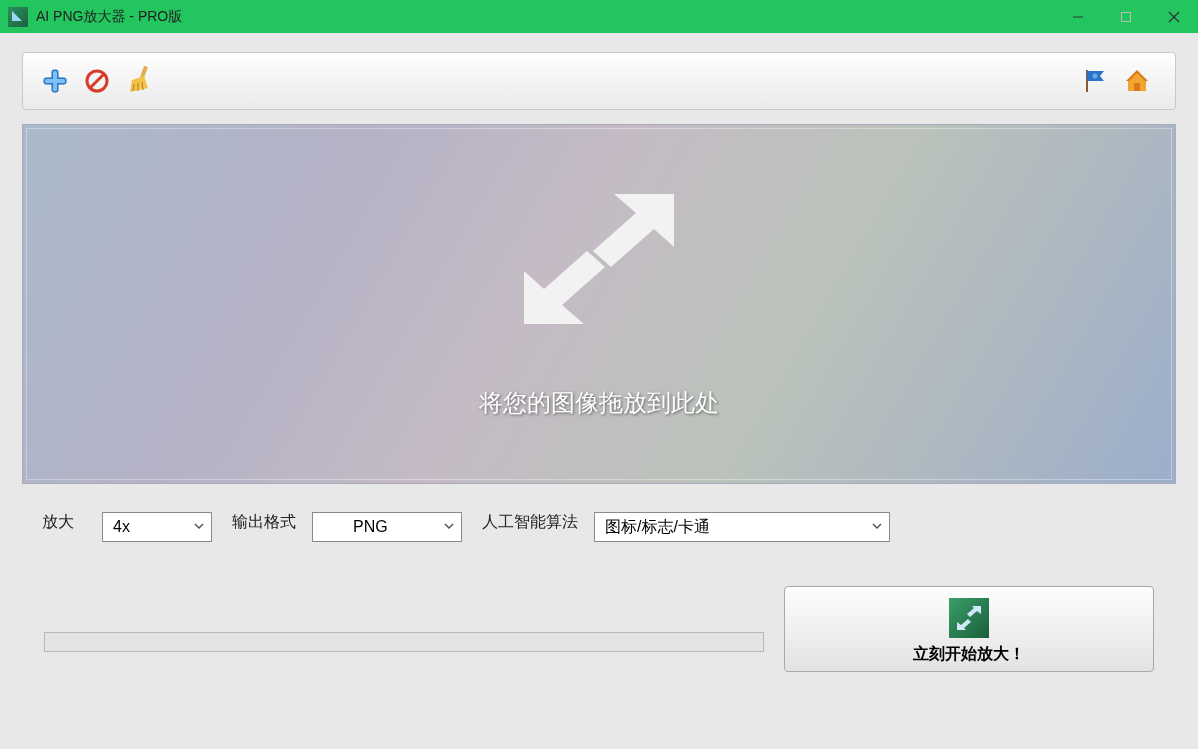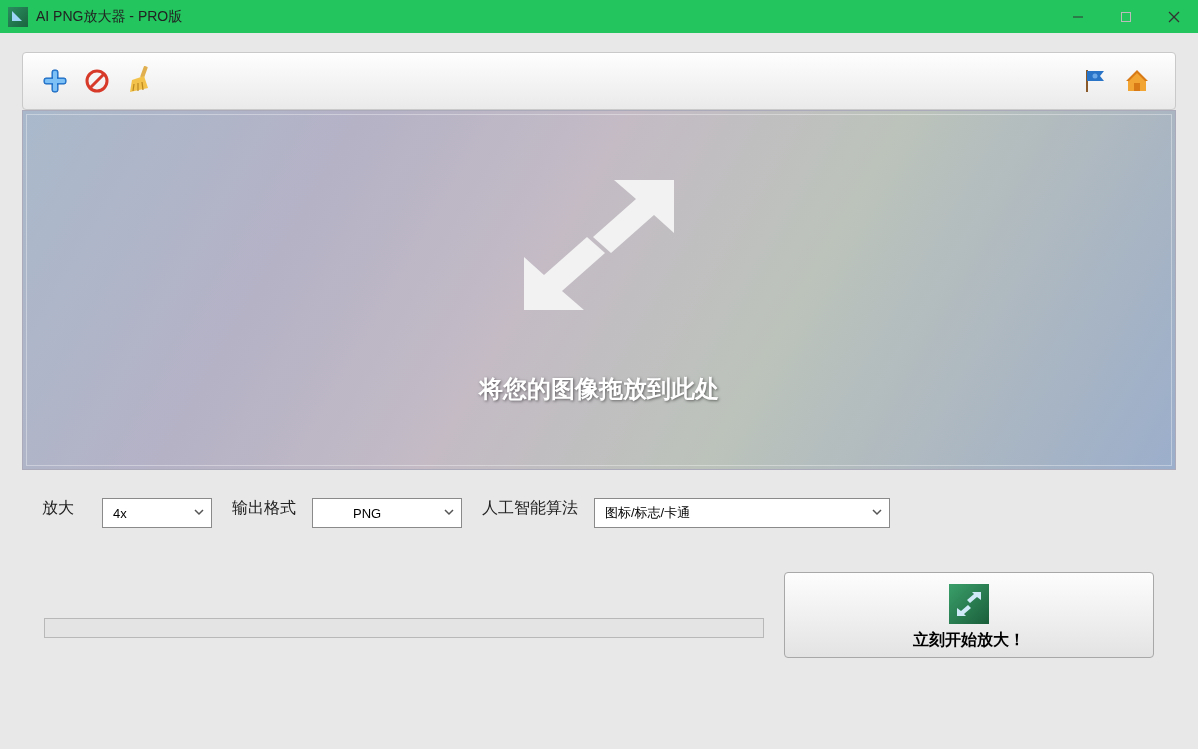--- a/index.html
+++ b/index.html
@@ -72,29 +72,29 @@
   width: 36px;
   height: 36px;
   display: flex;
   align-items: center;
   justify-content: center;
   margin-right: 6px;
 }
 .toolbar .spacer { flex: 1; }
 
 .dropzone {
+  margin-top: 14px;
   height: 360px;
   border: 1px solid #aab;
   background: linear-gradient(120deg, #a9b9cb 0%, #b5b2c6 25%, #c4bbc5 45%, #bcc3bb 65%, #aab6c2 85%, #9baecb 100%);
   position: relative;
   display: flex;
   flex-direction: column;
   align-items: center;
   justify-content: center;
-  font-weight: bold;
 }
 .dropzone::before {
   content: "";
   position: absolute;
   inset: 3px;
   border: 1px solid rgba(255,255,255,0.35);
   pointer-events: none;
 }
 .dropzone .arrow {
   width: 160px;
@@ -125,21 +125,21 @@
 .lbl.savelbl { width: 58px; text-align: left; margin-left: 6px; }
 
 .sel {
   height: 30px;
   background: #fff;
   border: 1px solid #8a8a8a;
   display: flex;
   align-items: center;
   padding: 0 6px 0 10px;
 }
-.sel .val { flex: 1; font-size: 13px; }
+.sel .val { flex: 1; font-size: 16px; }
 .sel .chev svg { width: 12px; height: 12px; }
 .sel.magnify { width: 110px; }
 .sel.format { width: 150px; padding-left: 40px; }
 .sel.algo { width: 296px; }
 
 .numbox {
   width: 76px;
   height: 30px;
   border: 1px solid #888;
   background: #fff;

